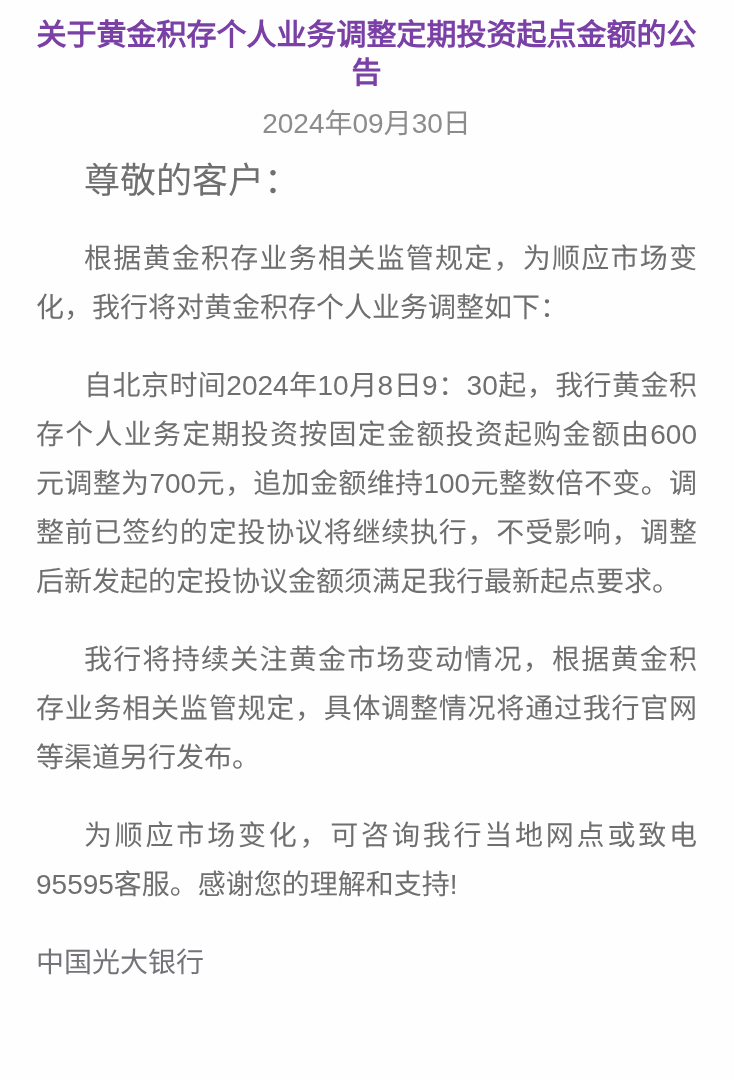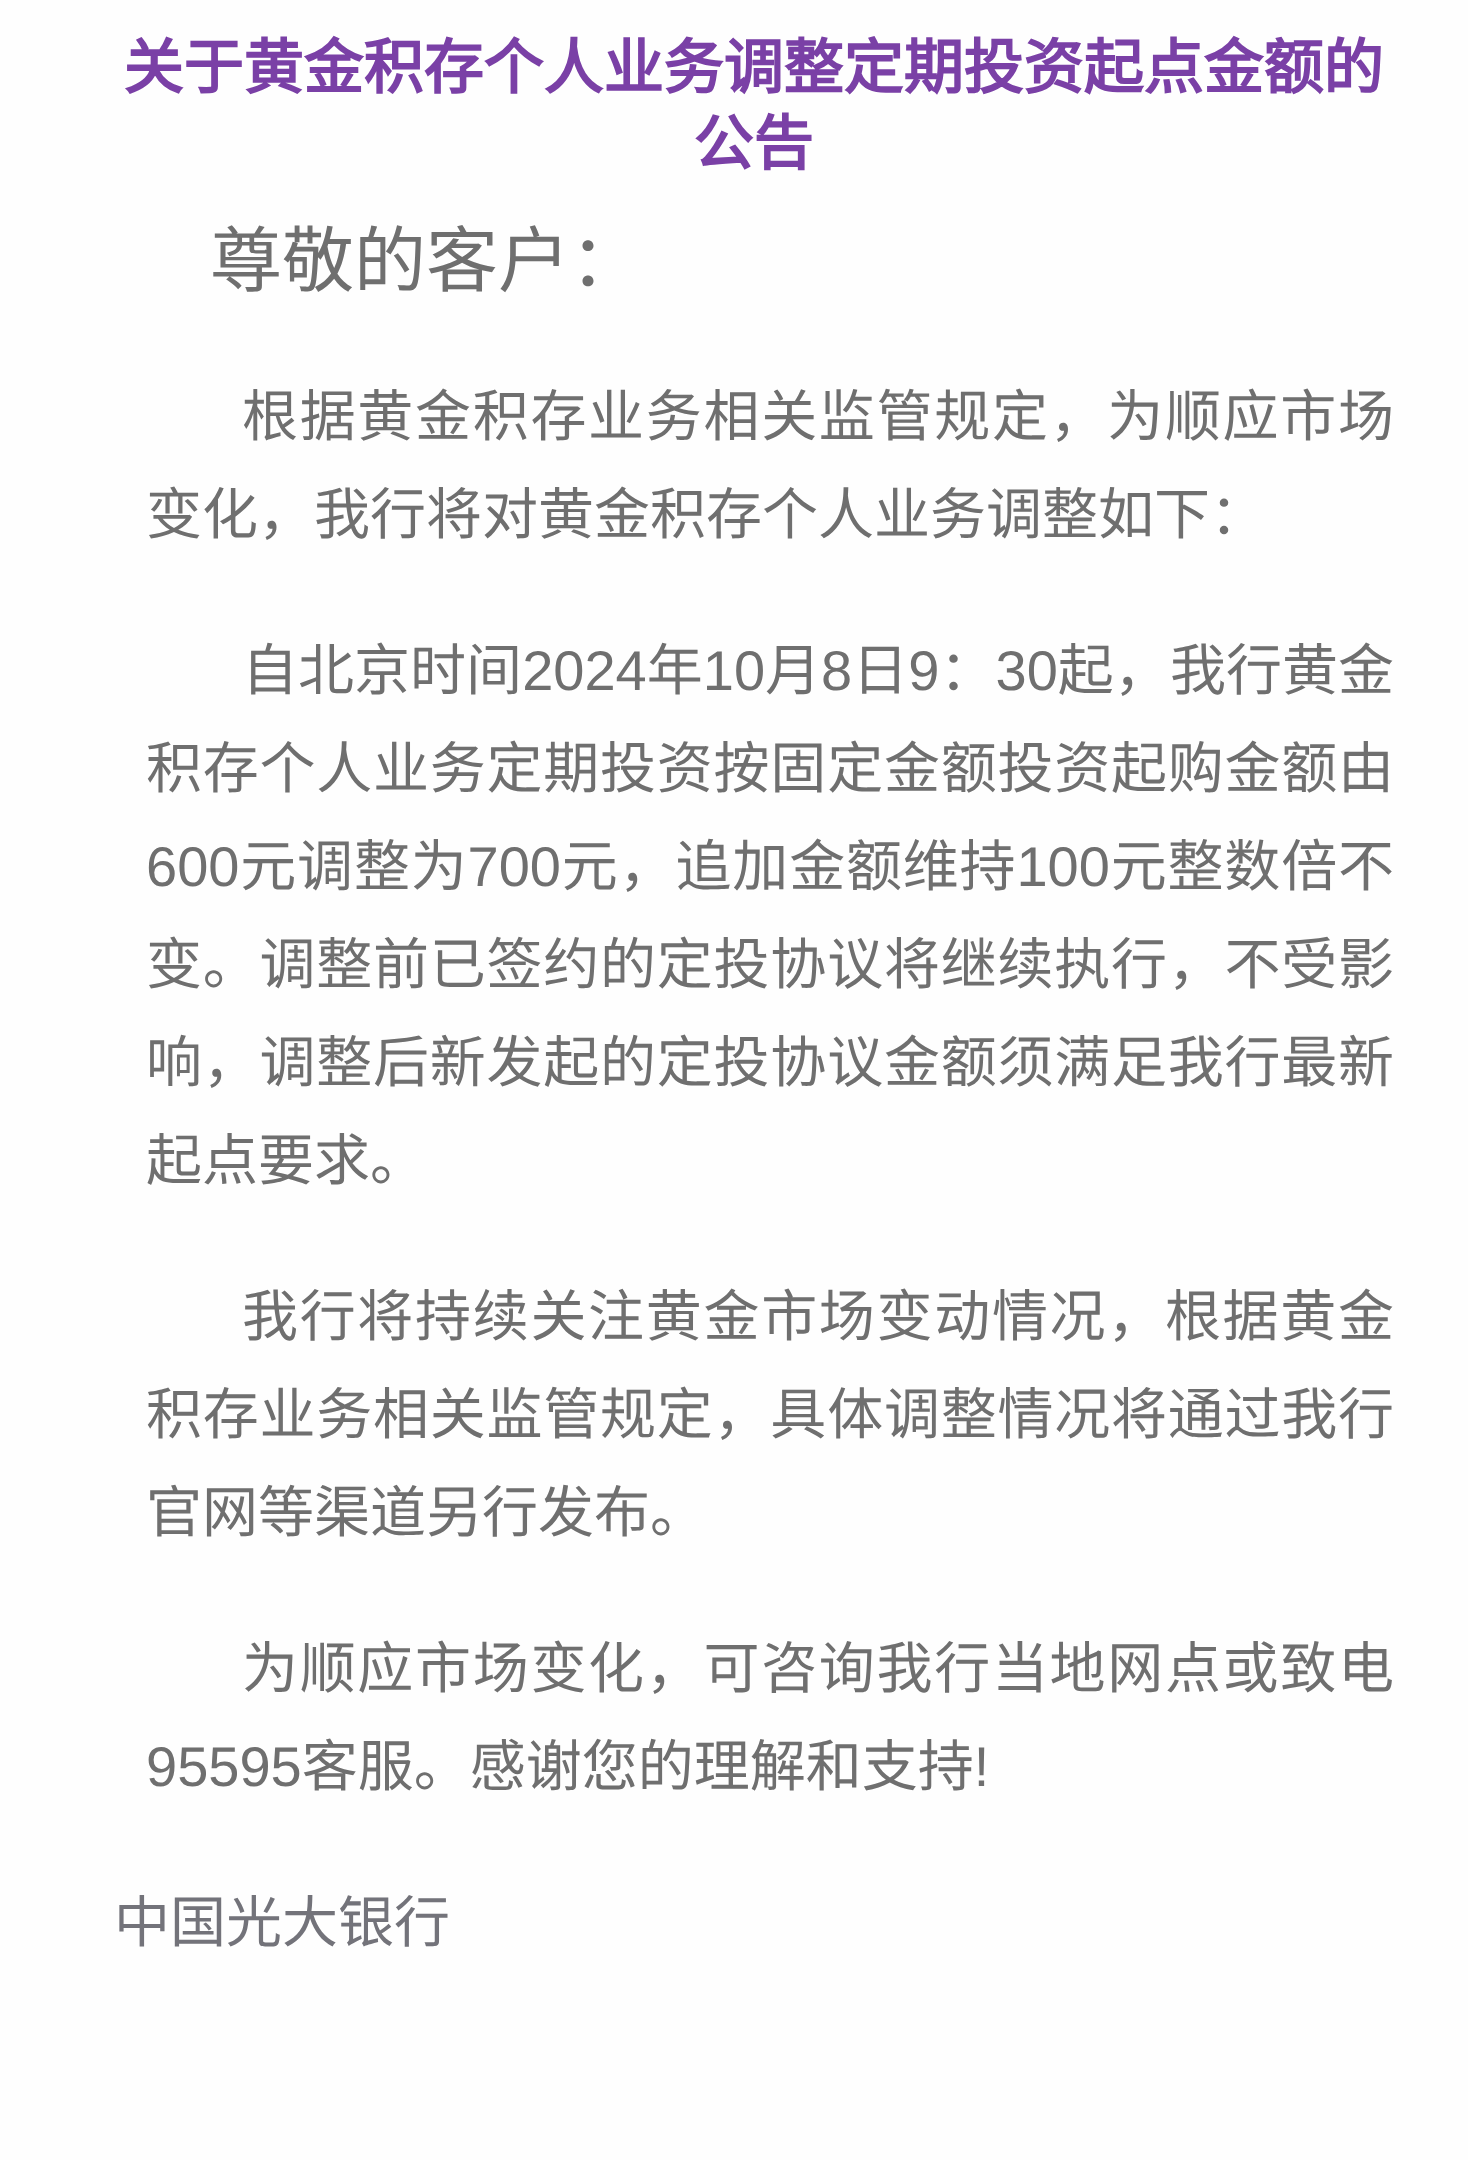--- a/index.html
+++ b/index.html
@@ -10,21 +10,21 @@
     width: 734px;
     height: 1080px;
     background: #fefefe;
     font-family: "Liberation Sans", "DejaVu Sans", sans-serif;
     overflow: hidden;
   }
   .doc {
     box-sizing: border-box;
     width: 734px;
     height: 1080px;
-    padding: 16px 37px 0 57px;
+    padding: 16px 37px 0 36px;
   }
   .title {
     margin: 0 0 14px 0;
     font-size: 30px;
     line-height: 38px;
     font-weight: bold;
     text-align: center;
     color: #7a40a6;
   }
   .pub-date {
@@ -38,21 +38,21 @@
     margin: 0;
     font-size: 36px;
     line-height: 49px;
     color: #6f6f6f;
     text-indent: 48px;
   }
   .salutation {
     margin-bottom: 29px;
   }
   .para {
-    margin: 0 0 29px 16px;
+    margin: 0 0 29px 0;
     font-size: 28px;
     line-height: 49px;
     color: #6f6f6f;
     text-indent: 48px;
     text-align: justify;
   }
   .signature-block {
     margin: 0 0 29px 0;
     font-size: 28px;
     line-height: 49px;
@@ -62,20 +62,21 @@
     margin-bottom: 0;
   }
 </style>
 </head>
 <body>
 
 <div class="doc">
 
   <h1 class="title">关于黄金积存个人业务调整定期投资起点金额的公告</h1>
 
+  <div class="pub-date">2024年09月30日</div>
 
   <div class="salutation">尊敬的客户：</div>
 
   <p class="para">根据黄金积存业务相关监管规定，为顺应市场变化，我行将对黄金积存个人业务调整如下：</p>
 
   <p class="para">自北京时间2024年10月8日9：30起，我行黄金积存个人业务定期投资按固定金额投资起购金额由600元调整为700元，追加金额维持100元整数倍不变。调整前已签约的定投协议将继续执行，不受影响，调整后新发起的定投协议金额须满足我行最新起点要求。</p>
 
   <p class="para">我行将持续关注黄金市场变动情况，根据黄金积存业务相关监管规定，具体调整情况将通过我行官网等渠道另行发布。</p>
 
   <p class="para">为顺应市场变化，可咨询我行当地网点或致电95595客服。感谢您的理解和支持!</p>

